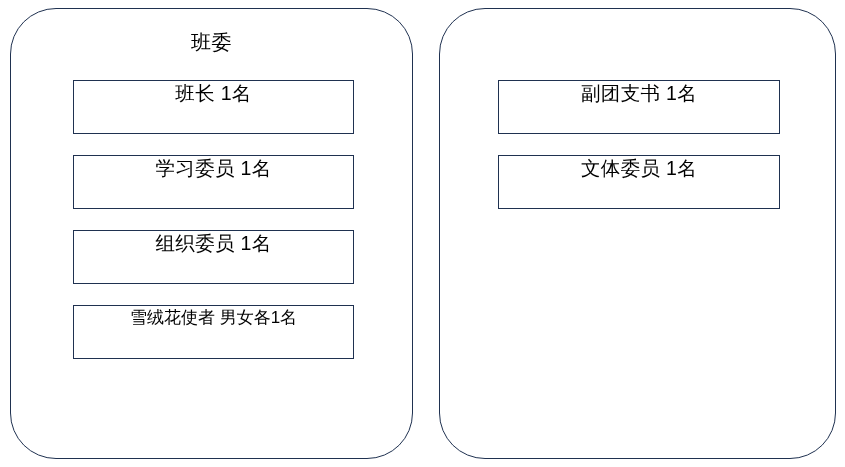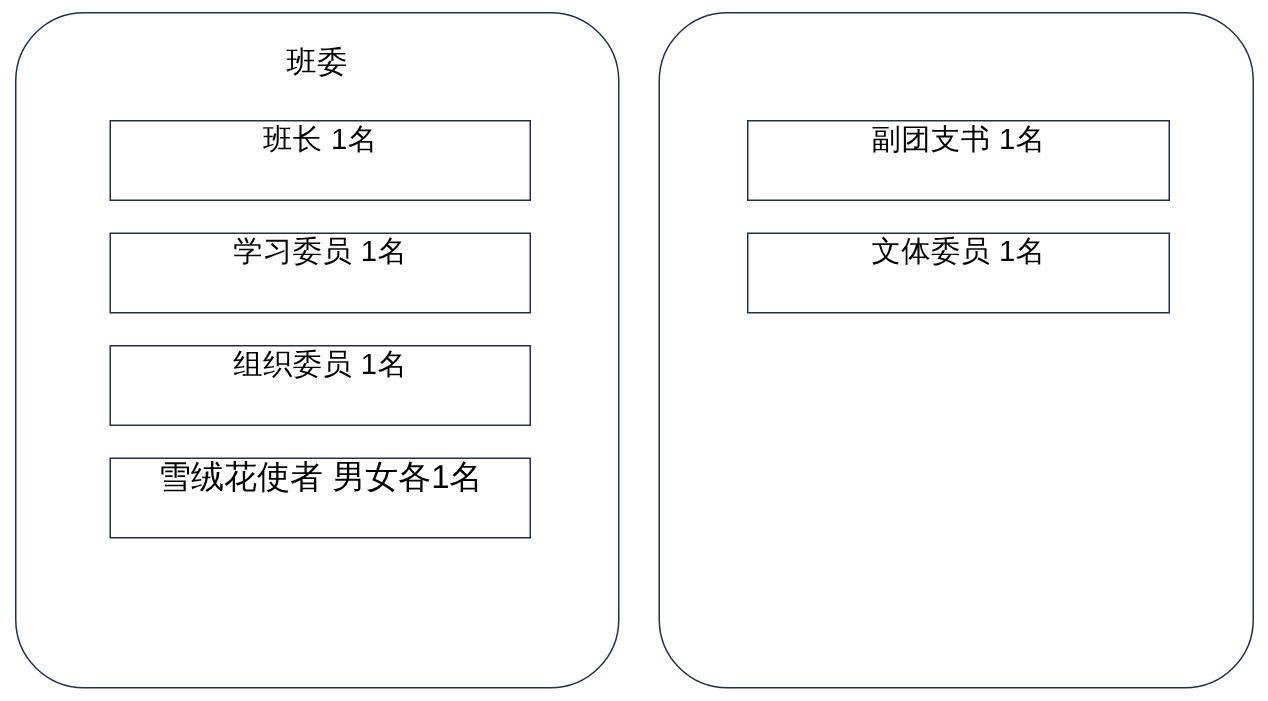--- a/index.html
+++ b/index.html
@@ -89,21 +89,21 @@
   }
   .role-label {
     font-size: 19.5px;
     line-height: 24px;
     color: #000000;
     white-space: nowrap;
     letter-spacing: 0.3px;
   }
   
   .role-box.wide .role-label {
-    font-size: 22px;
+    font-size: 17px;
     letter-spacing: 0px;
   }
 </style>
 </head>
 <body>
 
 <div id="diagram">
 
   <div class="group group-left">
     <div class="group-title">班委</div>

